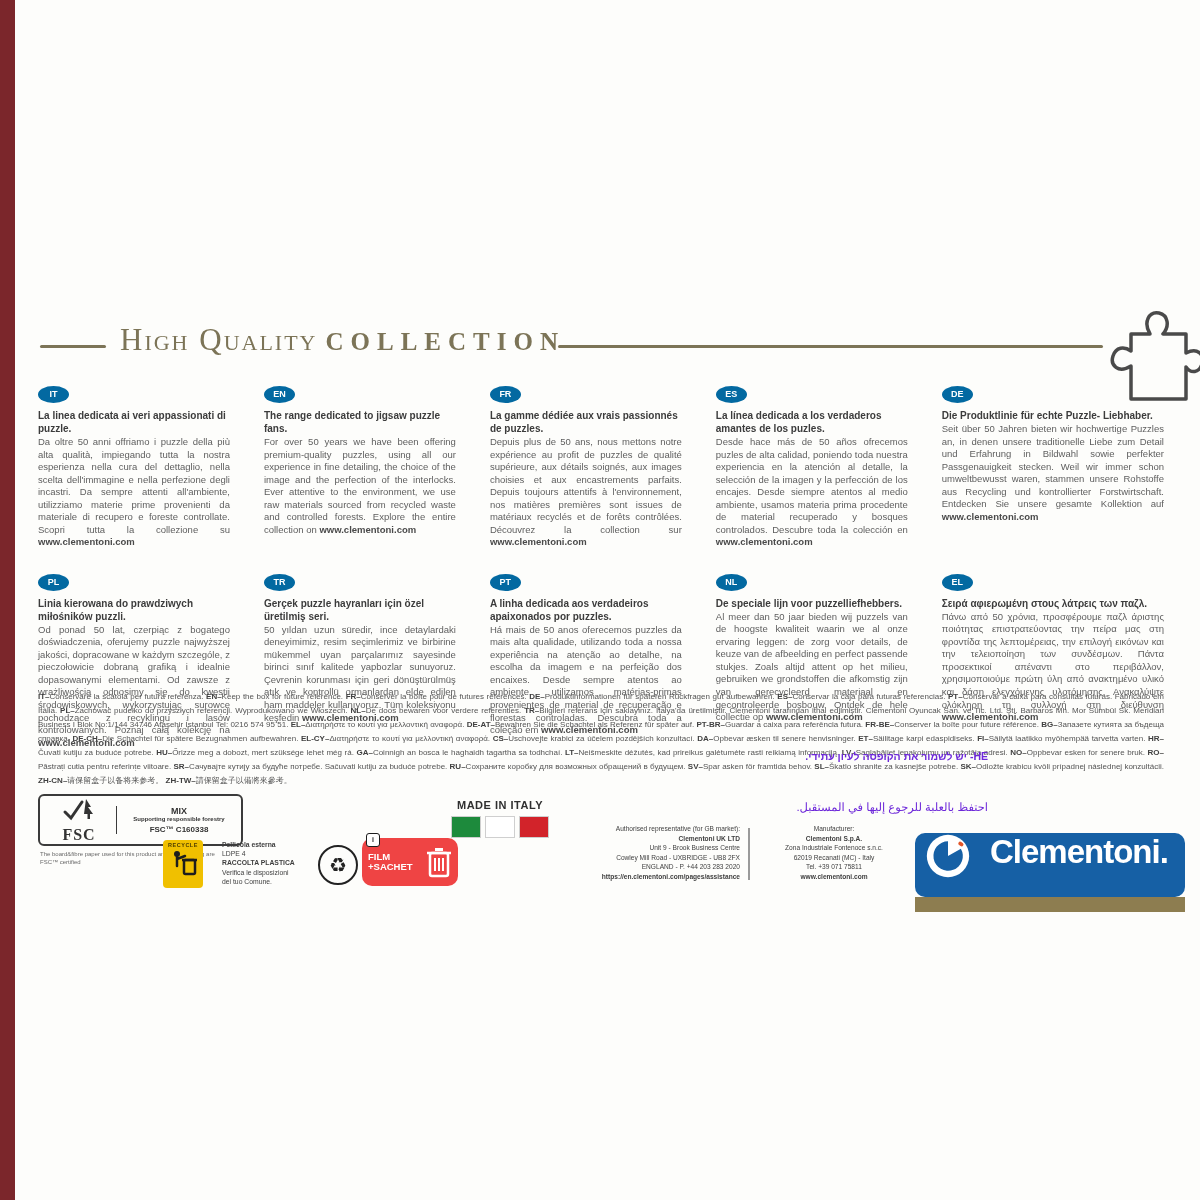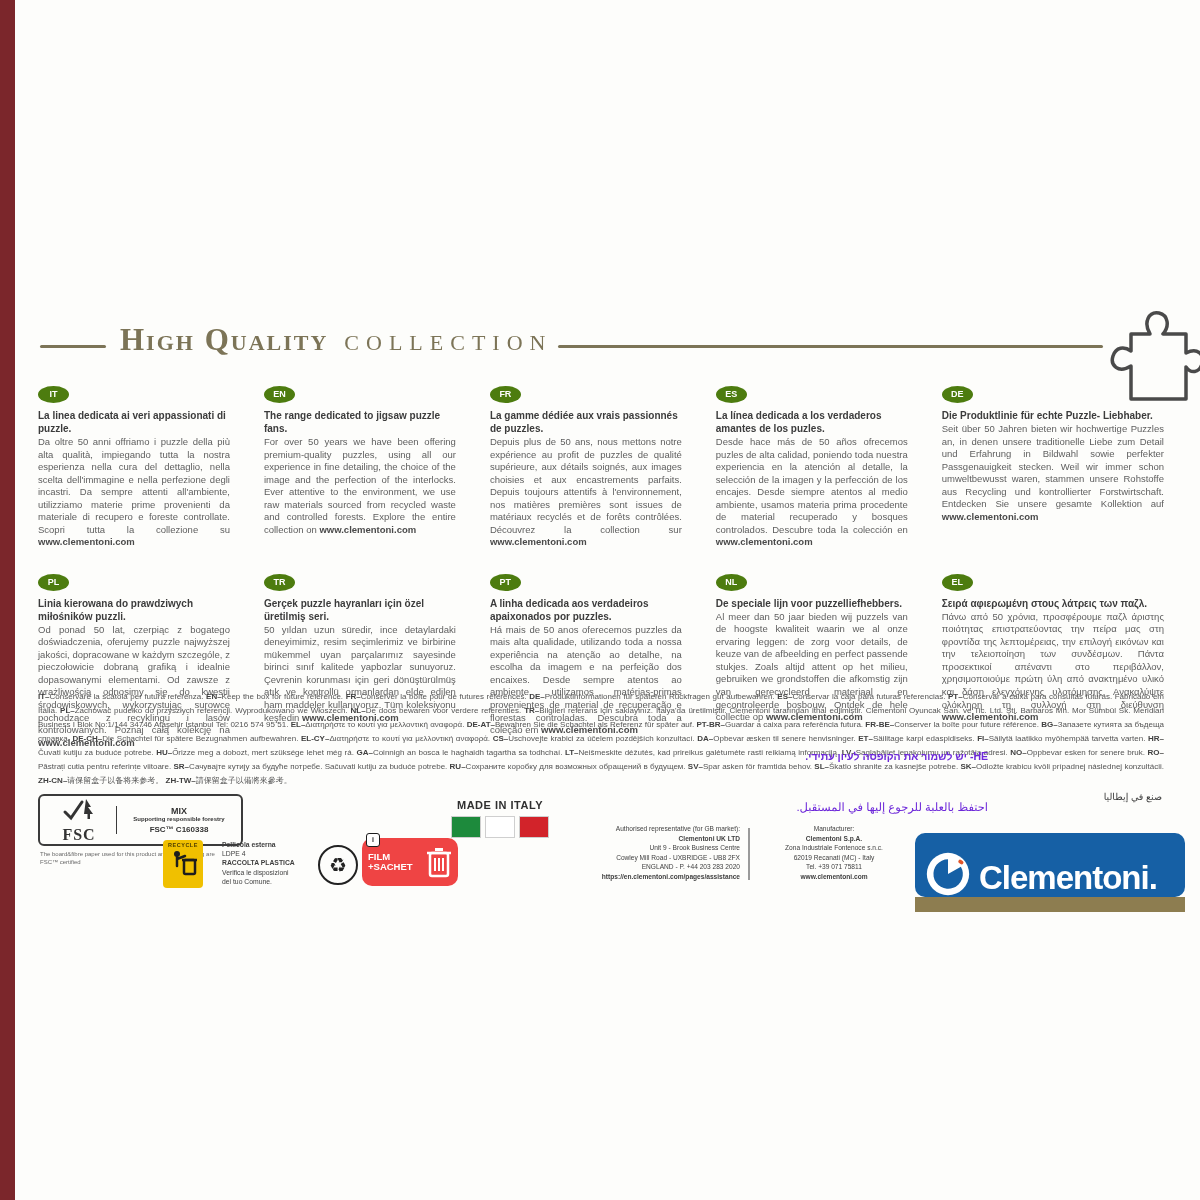--- a/index.html
+++ b/index.html
@@ -7,29 +7,29 @@
        font-family:"Liberation Sans",sans-serif;color:#4f4f4f;overflow:hidden;}
   .spine{position:absolute;left:0;top:0;width:15px;height:1200px;background:#7b262b;}
 
   
   .header{position:absolute;left:38px;top:322px;width:1150px;height:75px;}
   .rule{position:absolute;background:#7c7457;height:3px;border-radius:2px;}
   .rule-left{left:2px;top:23px;width:66px;}
   .rule-right{left:520px;top:23px;width:545px;}
   .hq-title{position:absolute;left:82px;top:0;color:#7c7457;white-space:nowrap;
             font-family:"Liberation Serif",serif;font-size:31px;}
-  .hq-title .smallcaps{font-variant:small-caps;letter-spacing:2px;font-weight:700;margin-top:44px;}
-  .hq-title .spaced{font-size:22px;letter-spacing:7px;font-weight:400;margin-left:16px;}
+  .hq-title .smallcaps{font-variant:small-caps;letter-spacing:2px;font-weight:400;margin-top:44px;}
+  .hq-title .spaced{font-size:25px;letter-spacing:7px;font-weight:700;margin-left:8px;}
   .puzzle-icon{position:absolute;left:1068px;top:-18px;}
 
   
   .lang-grid{position:absolute;left:38px;top:383px;width:1126px;display:grid;
              grid-template-columns:0.95fr 0.95fr 0.95fr 0.95fr 1.1fr;column-gap:34px;row-gap:22px;}
   .badge{display:inline-block;min-width:21px;padding:3px 5px 4px;border-radius:50%;
-         background:#4d7c0f;color:#fff;font-weight:bold;font-size:9px;text-align:center;
+         background:#0369a1;color:#fff;font-weight:bold;font-size:9px;text-align:center;
          margin-bottom:6px;}
   .lang-heading{font-size:10px;font-weight:bold;color:#3c3c3c;line-height:1.3;margin-bottom:1px;}
   .lang-body{font-size:9.5px;color:#5e5e5e;line-height:1.32;text-align:justify;}
   .site{color:#4a4a4a;}
 
   
   .legal{position:absolute;left:38px;top:690px;width:1126px;font-size:8px;line-height:14px;
          text-align:justify;color:#545454;}
   .legal b{color:#3f3f3f;}
   .he-ar{position:absolute;right:212px;top:750px;width:520px;text-align:right;direction:rtl;color:#6d28d9;}
@@ -70,21 +70,21 @@
   .flag .g{background:#1d8a3c;} .flag .w{background:#fff;} .flag .r{background:#d2232a;}
 
   .addr-gb{position:absolute;left:590px;top:824px;width:150px;text-align:right;font-size:6.6px;
            line-height:1.45;color:#3e3e3e;}
   .addr-divider{position:absolute;left:748px;top:828px;width:1.5px;height:52px;background:#9a9a9a;}
   .addr-mfr{position:absolute;left:756px;top:824px;width:156px;text-align:center;font-size:6.6px;
             line-height:1.45;color:#3e3e3e;}
   .addr-b{font-weight:bold;}
 
   .logo-box{position:absolute;left:915px;top:833px;width:270px;height:64px;background:#1660a5;
-            border-radius:10px;display:flex;align-items:flex-end;padding:0 10px;box-sizing:border-box;}
+            border-radius:10px;display:flex;align-items:flex-start;padding:0 10px;box-sizing:border-box;gap:11px;}
   .logo-text{color:#fff;font-size:33px;font-weight:bold;letter-spacing:-1px;margin-left:8px;
              font-family:"Liberation Sans",sans-serif;}
   .logo-strip{position:absolute;left:915px;top:897px;width:270px;height:15px;background:#8d7d50;}
 </style>
 </head>
 <body>
 
 <div class="spine"></div>
 
 <div class="header">
@@ -154,21 +154,20 @@
 </div>
 
 <div class="legal"><b>IT–</b>Conservare la scatola per futura referenza. <b>EN–</b>Keep the box for future reference. <b>FR–</b>Conserver la boîte pour de futures références. <b>DE–</b>Produktinformationen für späteren Rückfragen gut aufbewahren. <b>ES–</b>Conservar la caja para futuras referencias. <b>PT–</b>Conservar a caixa para consultas futuras. Fabricado em Itália. <b>PL–</b>Zachować pudełko do przyszłych referencji. Wyprodukowano we Włoszech. <b>NL–</b>De doos bewaren voor verdere referenties. <b>TR–</b>Bilgileri referans için saklayınız. İtalya'da üretilmiştir. Clementoni tarafından ithal edilmiştir. Clementoni Oyuncak San. ve Tic. Ltd. Şti. Barbaros Mh. Mor Sümbül Sk. Meridian Business I Blok No:1/144 34746 Ataşehir İstanbul Tel: 0216 574 95 51. <b>EL–</b>Διατηρήστε το κουτί για μελλοντική αναφορά. <b>DE-AT–</b>Bewahren Sie die Schachtel als Referenz für später auf. <b>PT-BR–</b>Guardar a caixa para referência futura. <b>FR-BE–</b>Conserver la boîte pour future référence. <b>BG–</b>Запазете кутията за бъдеща справка. <b>DE-CH–</b>Die Schachtel für spätere Bezugnahmen aufbewahren. <b>EL-CY–</b>Διατηρήστε το κουτί για μελλοντική αναφορά. <b>CS–</b>Uschovejte krabici za účelem pozdějších konzultací. <b>DA–</b>Opbevar æsken til senere henvisninger. <b>ET–</b>Säilitage karpi edaspidiseks. <b>FI–</b>Säilytä laatikko myöhempää tarvetta varten. <b>HR–</b>Čuvati kutiju za buduće potrebe. <b>HU–</b>Őrizze meg a dobozt, mert szüksége lehet még rá. <b>GA–</b>Coinnigh an bosca le haghaidh tagartha sa todhchaí. <b>LT–</b>Neišmeskite dėžutės, kad prireikus galėtumėte rasti reikiamą informaciją. <b>LV–</b>Saglabājiet iepakojumu un ražotāja adresi. <b>NO–</b>Oppbevar esken for senere bruk. <b>RO–</b>Păstrați cutia pentru referințe viitoare. <b>SR–</b>Сачувајте кутију за будуће потребе. Sačuvati kutiju za buduće potrebe. <b>RU–</b>Сохраните коробку для возможных обращений в будущем. <b>SV–</b>Spar asken för framtida behov. <b>SL–</b>Škatlo shranite za kasnejše potrebe. <b>SK–</b>Odložte krabicu kvôli prípadnej následnej konzultácii. <b>ZH-CN–</b>请保留盒子以备将来参考。 <b>ZH-TW–</b>請保留盒子以備將來參考。 </div>
 
 <div class="he-ar">
   <div class="he-line">HE- יש לשמור את הקופסה לעיון עתידי.</div>
   <div class="ar-line">احتفظ بالعلبة للرجوع إليها في المستقبل.</div>
 </div>
 
 <div class="ar-mfr">
-  <div>صنع في إيطاليا</div>
 </div>
 
 <div class="fsc-box">
   <div class="fsc-left">
     <svg width="34" height="26" viewBox="0 0 34 26">
       <path d="M3,16 L9,22 L20,6" fill="none" stroke="#333" stroke-width="3" stroke-linecap="round"></path>
       <path d="M24,3 L29,11 L26,11 L31,18 L22,18" fill="#333"></path>
       <rect x="25.5" y="18" width="2.5" height="5" fill="#333"></rect>
     </svg>
     <div class="fsc-word">FSC</div>

